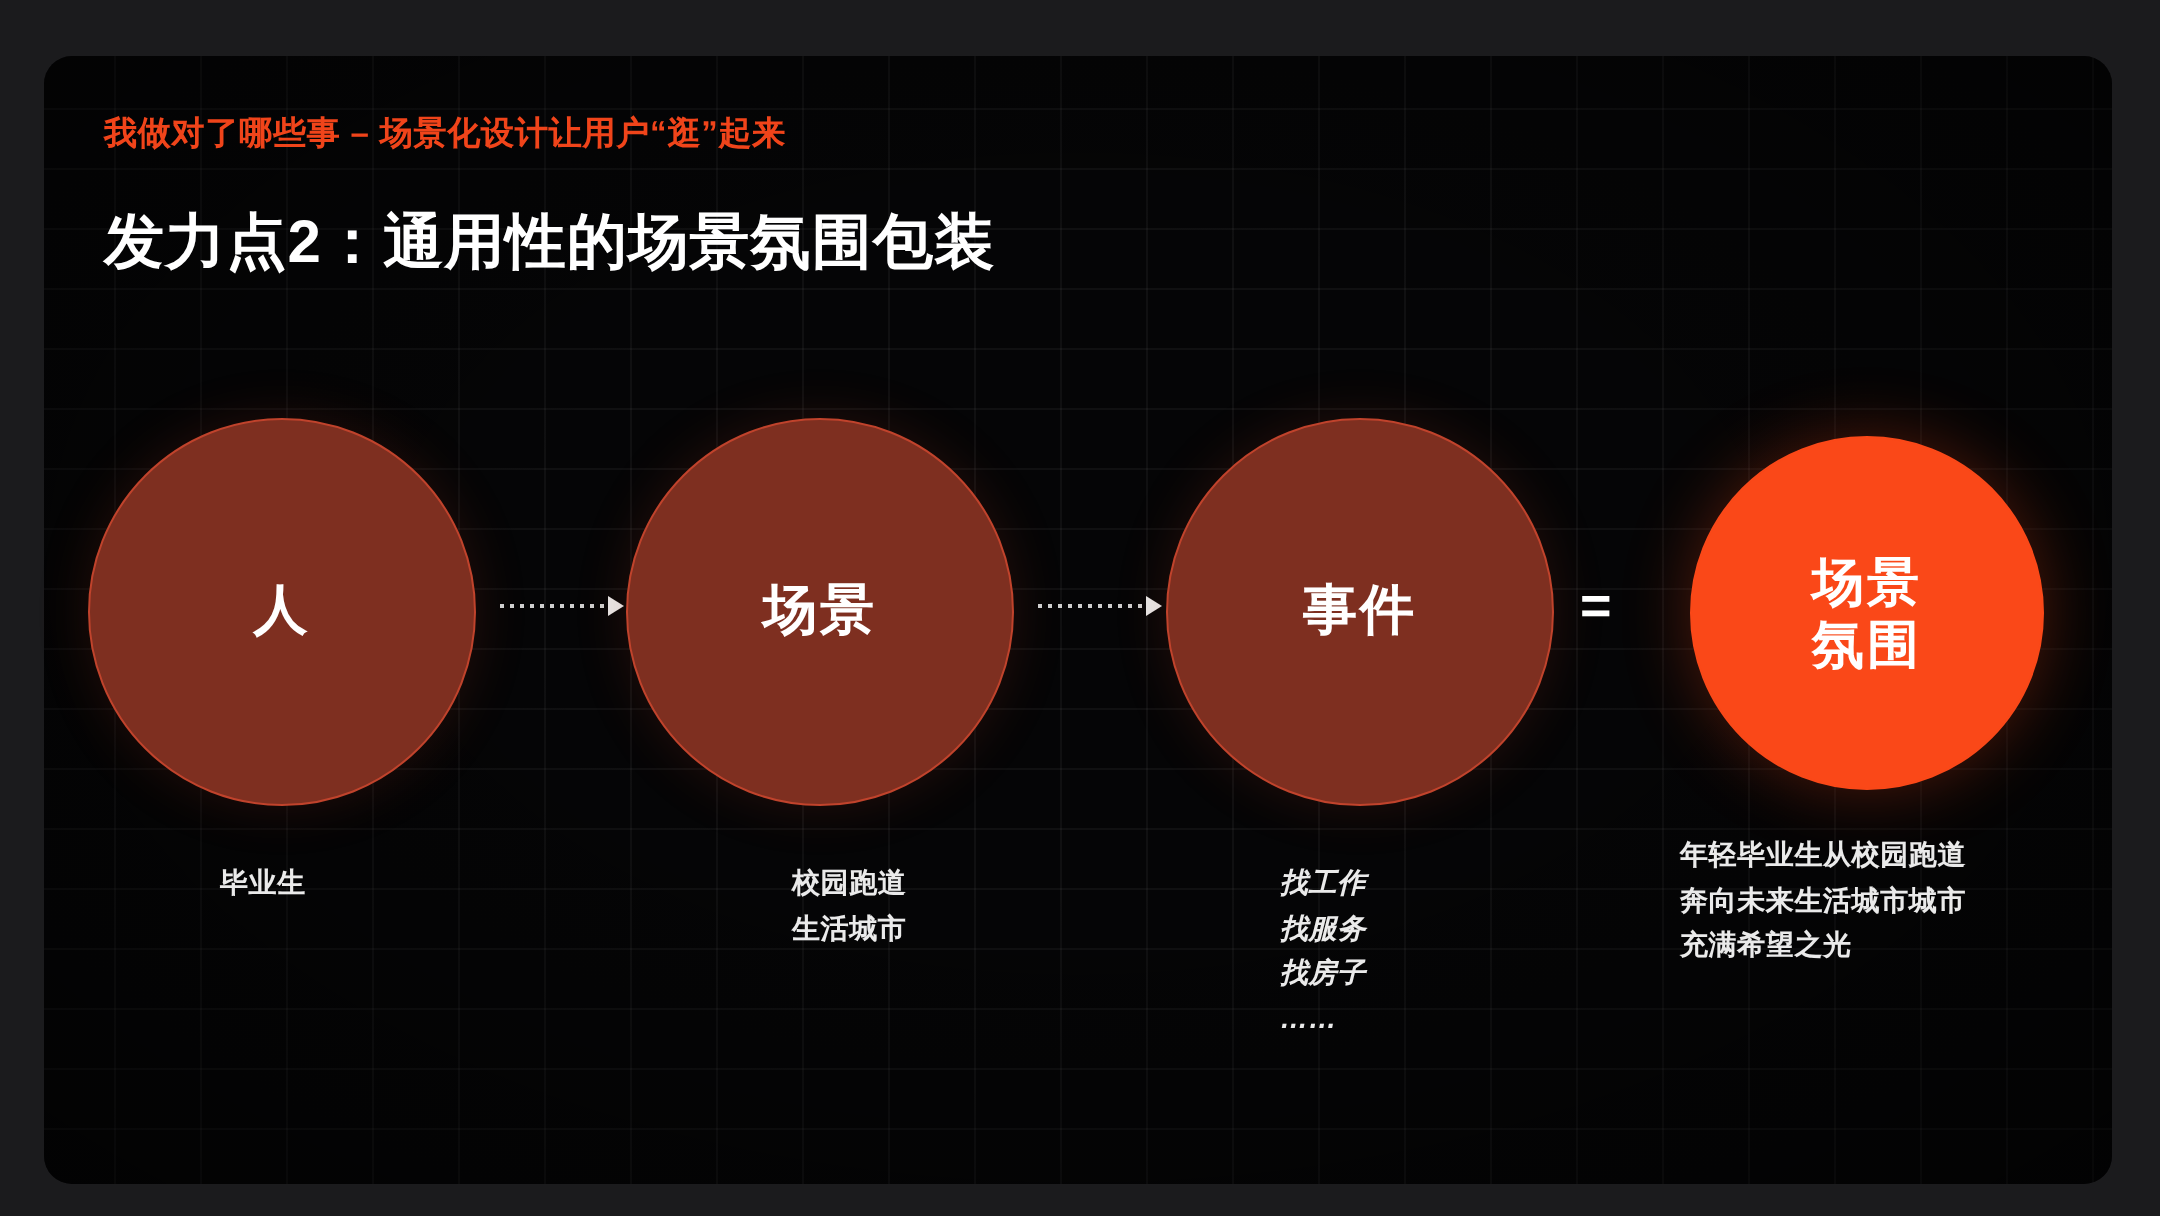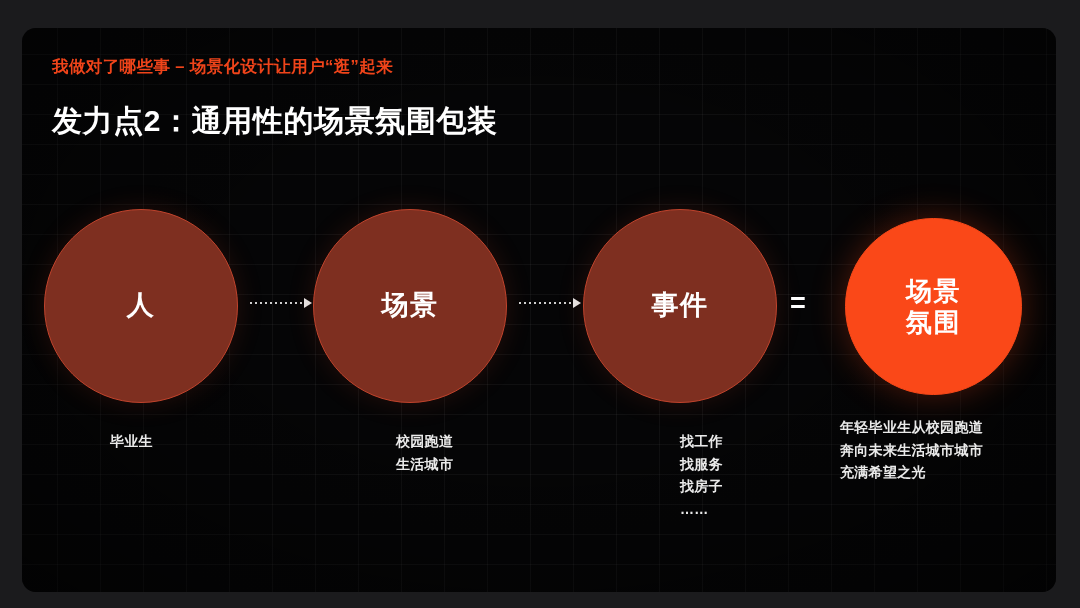--- a/index.html
+++ b/index.html
@@ -159,21 +159,21 @@
 生活城市</div>
 
   <div class="arrow" style="left:519px; top:298px; width:62px;">
     <span class="dots"></span>
     <span class="head"></span>
   </div>
 
   <div class="node muted" style="left:583px; top:209px; width:192px; height:192px;text-align:right;">
     <span class="node-text">事件</span>
   </div>
-  <div class="caption" style="left:680px; top:430px;">找工作
+  <div class="caption" style="left:640px; top:430px;font-style:italic;">找工作
 找服务
 找房子
 ……</div>
 
   <div class="equals" style="left:790px; top:290px;">=</div>
 
   <div class="node bright" style="left:845px; top:218px; width:175px; height:175px;">
     <span class="node-text" style="white-space: pre-line;">场景
 氛围</span>
   </div>

